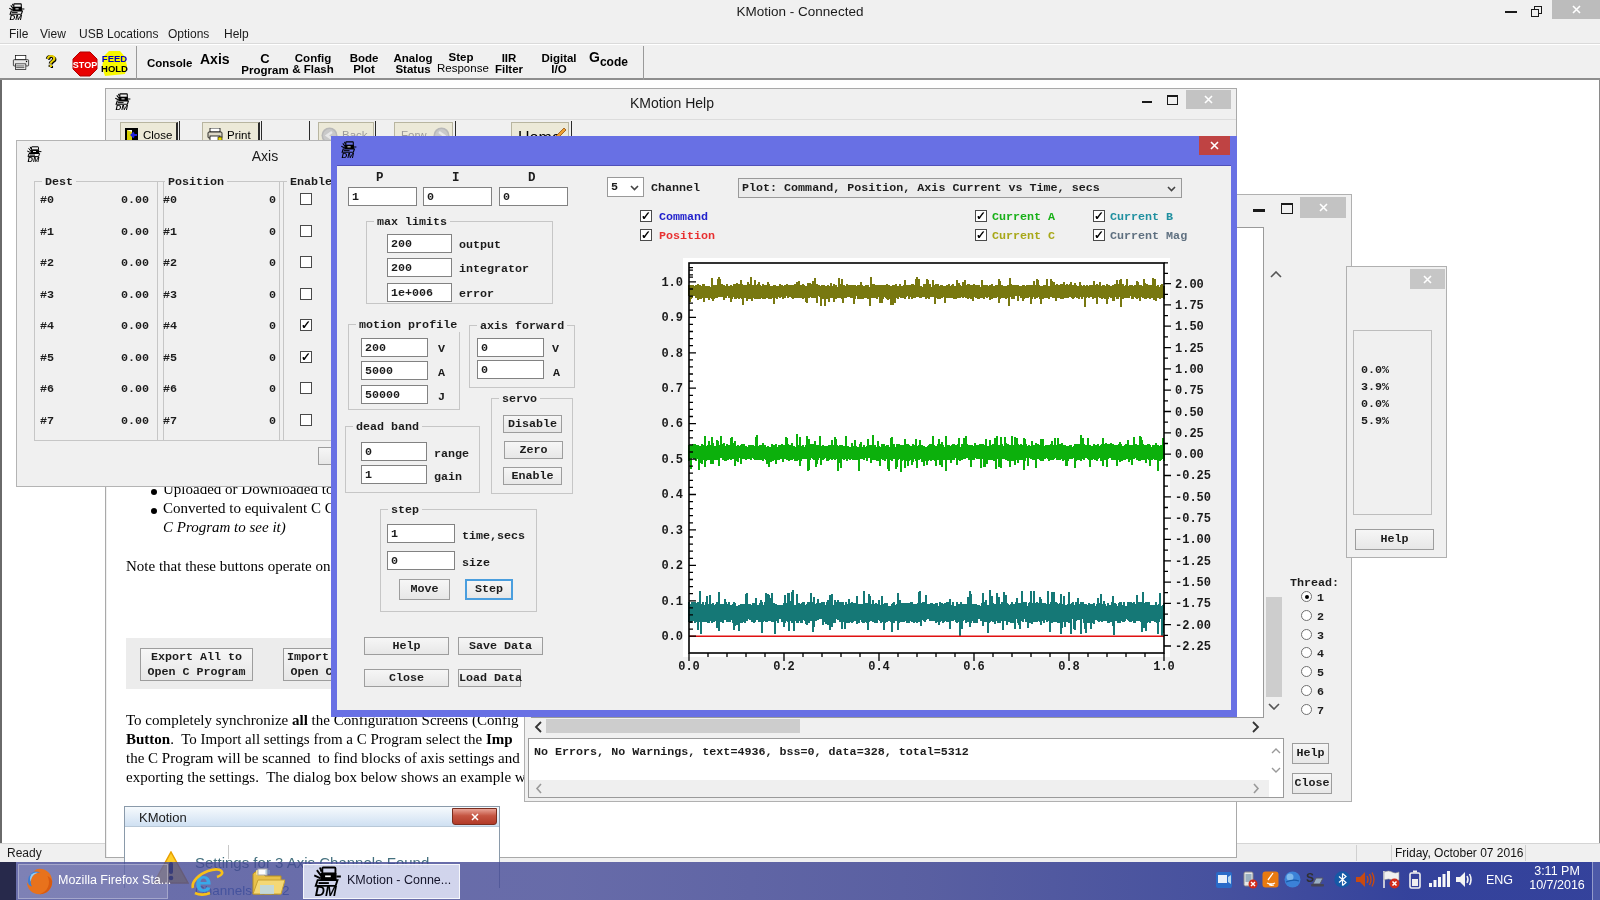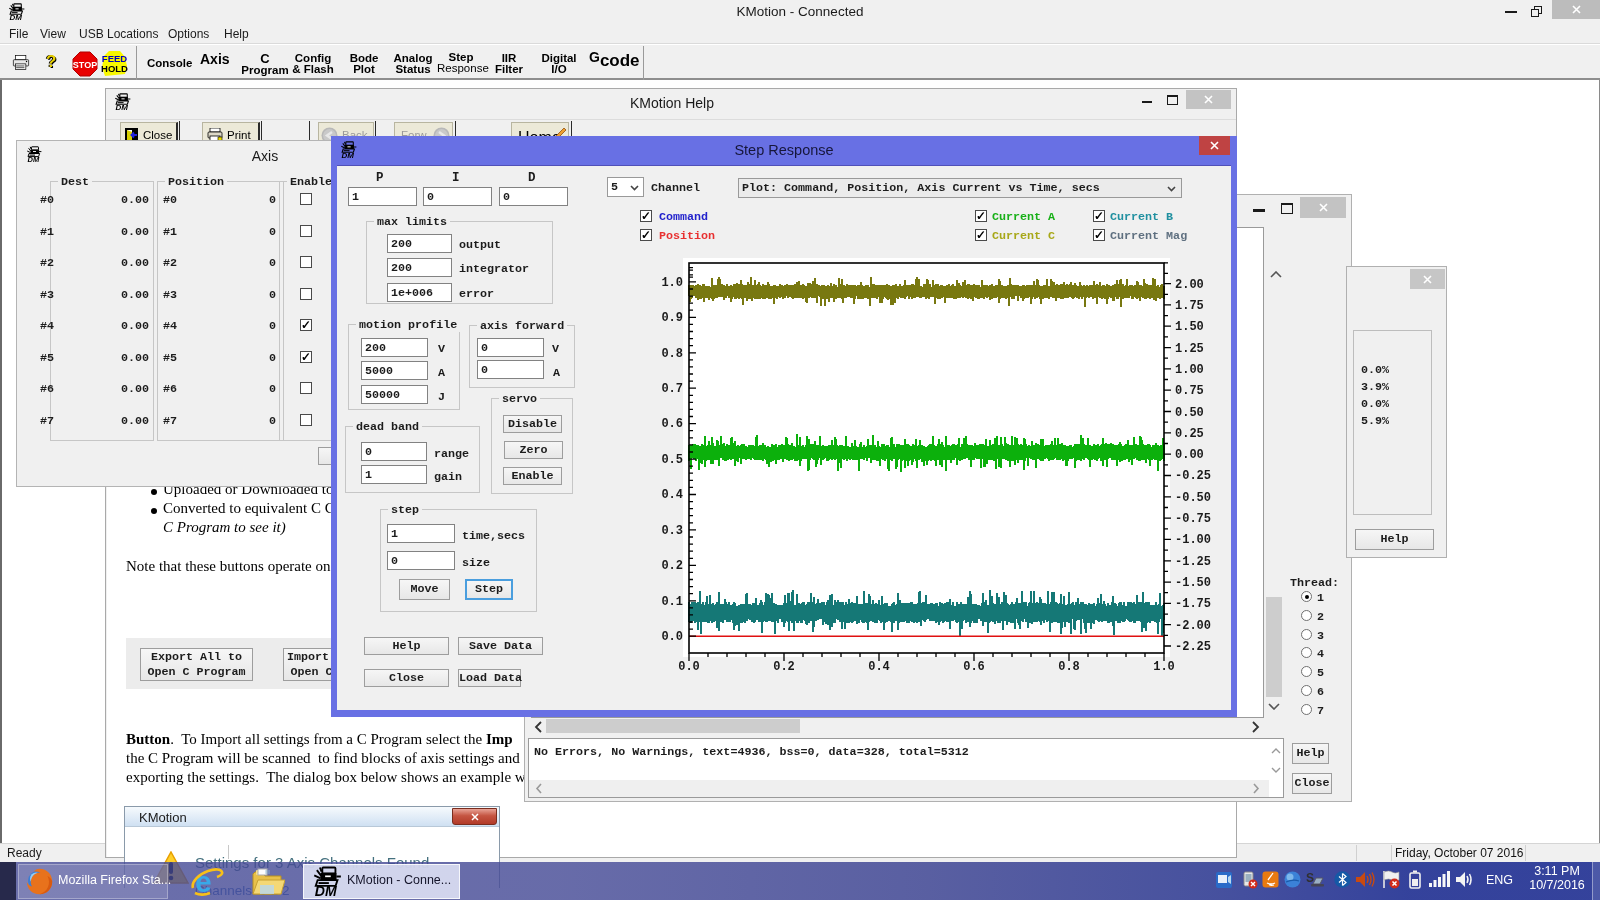--- a/index.html
+++ b/index.html
@@ -67,21 +67,21 @@
 <div class="sep" style="left:136px;top:46px;height:34px"></div>
 <div class="ab tl" style="left:147px;top:58px;font-size:11.5px">Console</div>
 <div class="ab tl" style="left:200px;top:54px;font-size:14px">Axis</div>
 <div class="ab tl" style="left:240px;top:53px;width:50px"><span style="font-size:13px">C</span><br>Program</div>
 <div class="ab tl" style="left:288px;top:53px;width:50px">Config<br>&amp; Flash</div>
 <div class="ab tl" style="left:342px;top:53px;width:44px">Bode<br>Plot</div>
 <div class="ab tl" style="left:390px;top:53px;width:46px">Analog<br>Status</div>
 <div class="ab tl" style="left:437px;top:52px;width:48px">Step<br><span style="font-weight:normal;font-size:11.5px">Response</span></div>
 <div class="ab tl" style="left:487px;top:53px;width:44px">IIR<br>Filter</div>
 <div class="ab tl" style="left:536px;top:53px;width:46px">Digital<br>I/O</div>
-<div class="ab tl" style="left:589px;top:52px;font-size:14px">G<span style="font-size:17px;vertical-align:-4px">code</span></div>
+<div class="ab tl" style="left:589px;top:52px;font-size:14px">G<span style="font-size:12px;vertical-align:-4px">code</span></div>
 <div class="sep" style="left:643px;top:46px;height:34px"></div>
 
 <div class="ab" style="left:0;top:80px;width:1600px;height:763px;background:#fff;border-left:2px solid #6a6a6a;border-right:1px solid #8a8a8a"></div>
 
 <div class="ab" style="left:0;top:843px;width:1600px;height:19px;background:#f0f0f0;border-top:1px solid #d5d5d5"></div>
 <div class="ab" style="left:7px;top:846px;font-size:12px;color:#1a1a1a">Ready</div>
 <div class="ab" style="left:1356px;top:845px;width:1px;height:16px;background:#d0d0d0"></div>
 <div class="ab" style="left:1391px;top:845px;width:1px;height:16px;background:#d0d0d0"></div>
 <div class="ab" style="left:1395px;top:846px;font-size:12px;color:#111">Friday, October 07 2016</div>
 <div class="ab" style="left:1525px;top:845px;width:1px;height:16px;background:#d0d0d0"></div>
@@ -162,40 +162,41 @@
  <div class="ab" style="left:45px;top:419px;width:6px;height:6px;border-radius:50%;background:#000"></div>
  <div class="ab ser" style="left:57px;top:411px">Converted to equivalent C Code (push the </div>
  <div class="ab ser" style="left:57px;top:430px;font-style:italic">C Program to see it)</div>
  <div class="ab ser" style="left:20px;top:469px">Note that these buttons operate on all the parameters</div>
  <div class="ab" style="left:20px;top:549px;width:405px;height:51px;background:#ececec"></div>
  <div class="bt" style="left:34px;top:559px;width:113px;height:33px;line-height:15px;padding-top:1px">Export All to
 Open C Program</div>
  <div class="bt" style="left:177px;top:559px;width:113px;height:33px;line-height:15px;padding-top:1px">Import All from
 Open C Program</div>
  <div class="ab" style="left:20px;top:622px;width:400px;height:80px;overflow:hidden">
+  <div class="ser" style="position:absolute;left:0;top:1px">To completely synchronize <b>all</b> the Configuration Screens (Config</div>
   <div class="ser" style="position:absolute;left:0;top:20px"><b>Button</b>.&nbsp; To Import all settings from a C Program select the <b>Imp</b></div>
   <div class="ser" style="position:absolute;left:0;top:39px">the C Program will be scanned&nbsp; to find blocks of axis settings and</div>
   <div class="ser" style="position:absolute;left:0;top:58px">exporting the settings.&nbsp; The dialog box below shows an example w</div>
  </div>
 </div>
 
 <div class="win" style="left:16px;top:140px;width:496px;height:347px;border-color:#b4b4b4">
  <svg class="ab" style="left:9px;top:5px" width="16" height="16" viewBox="0 0 16 16">
         <g stroke="#000" fill="none" stroke-width="1">
           <rect x="5.5" y="0.8" width="7" height="3.2" rx="0.5"></rect>
           <rect x="5" y="4.2" width="7.6" height="2.8" fill="#000"></rect>
           <path d="M7 5.5 h3" stroke="#fff" stroke-width="0.9"></path>
           <path d="M3 7.5 H13.6 L12.6 10.6 H2 Z"></path>
           <path d="M3.5 9.1 h5.5"></path>
           <path d="M2.6 2.2 l2.4 3.2 M1.2 5 l3.4 1.6 M4.2 0.8 l0.9 2.2 M13 5.6 h2.4"></path>
         </g>
         <text x="1.5" y="16" font-size="7.5" font-weight="bold" font-style="italic" font-family="Liberation Sans" fill="#000">DM</text>
       </svg>
  <div class="ab" style="left:0;top:7px;width:496px;text-align:center;font-size:14px;color:#1a1a1a">Axis</div>
- <div class="gb" style="left:33px;top:40px;width:104px;height:260px">
+ <div class="gb" style="left:17px;top:40px;width:130px;height:260px">
         <i>Dest</i>
       </div>
  <div class="gb" style="left:140px;top:40px;width:127px;height:260px">
         <i>Position</i>
       </div>
  <div class="gb" style="left:262px;top:40px;width:91px;height:260px">
         <i>Enable</i>
       </div>
 <div class="ab mono" style="left:23px;top:52px">#0</div>
       <div class="ab mono" style="left:99px;top:52px;width:33px;text-align:right">0.00</div>
@@ -322,21 +323,20 @@
       <g stroke="#000" fill="none" stroke-width="1">
         <rect x="5.5" y="0.8" width="7" height="3.2" rx="0.5"></rect>
         <rect x="5" y="4.2" width="7.6" height="2.8" fill="#000"></rect>
         <path d="M7 5.5 h3" stroke="#fff" stroke-width="0.9"></path>
         <path d="M3 7.5 H13.6 L12.6 10.6 H2 Z"></path>
         <path d="M3.5 9.1 h5.5"></path>
         <path d="M2.6 2.2 l2.4 3.2 M1.2 5 l3.4 1.6 M4.2 0.8 l0.9 2.2 M13 5.6 h2.4"></path>
       </g>
       <text x="1.5" y="16" font-size="7.5" font-weight="bold" font-style="italic" font-family="Liberation Sans" fill="#000">DM</text>
     </svg>
-<div class="ab" style="left:331px;top:142px;width:906px;text-align:center;font-size:14.5px;color:#16163a">Step Response</div>
 <div class="ab" style="left:1199px;top:136px;width:31px;height:19px;background:#bf4343;text-align:center"><svg width="9" height="9" style="margin-top:5px">
         <path d="M1 1 L8 8 M8 1 L1 8" stroke="#fff" stroke-width="1.6"></path>
       </svg></div>
 <div class="ab" style="left:337px;top:165px;width:894px;height:545px;background:#f0f0f0;border-top:1px solid #5050b8"></div>
 
 <div class="ab mono" style="left:376px;top:171px;font-size:12.5px">P</div>
 <div class="ab mono" style="left:452px;top:171px;font-size:12.5px">I</div>
 <div class="ab mono" style="left:528px;top:171px;font-size:12.5px">D</div>
 <div class="in" style="left:348px;top:187px;width:69px;height:19px">1</div>
 <div class="in" style="left:423px;top:187px;width:69px;height:19px">0</div>

